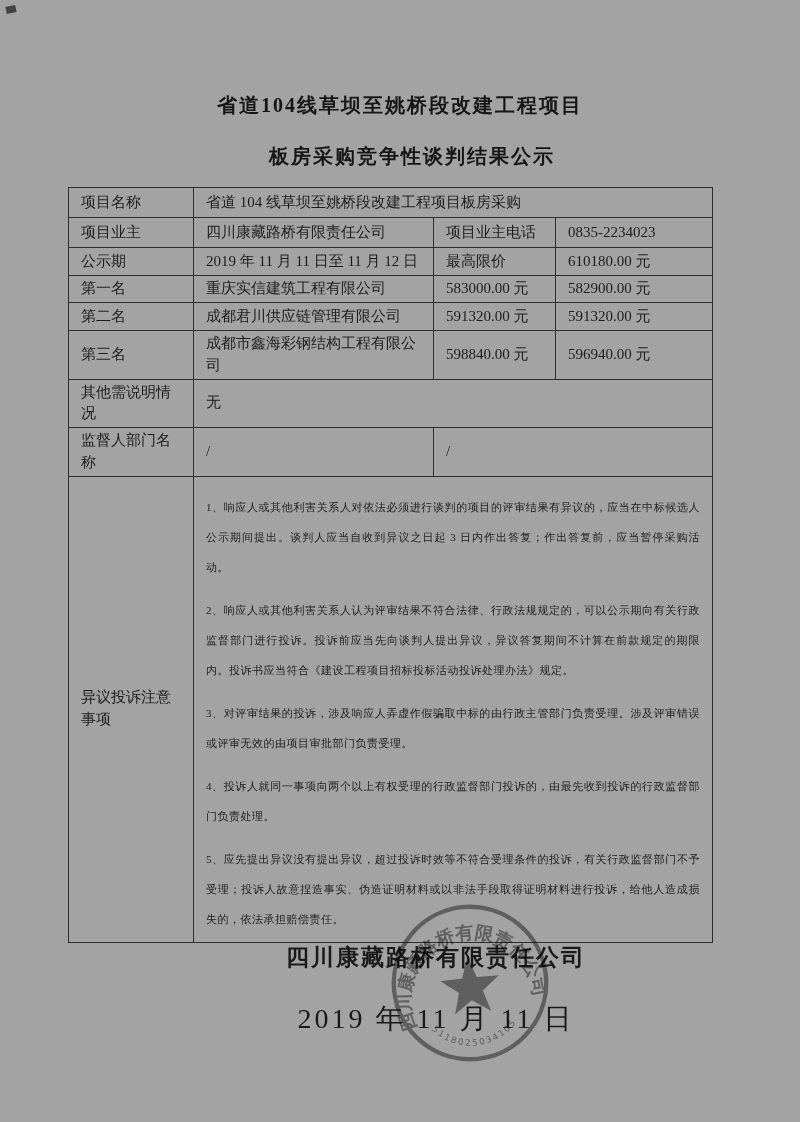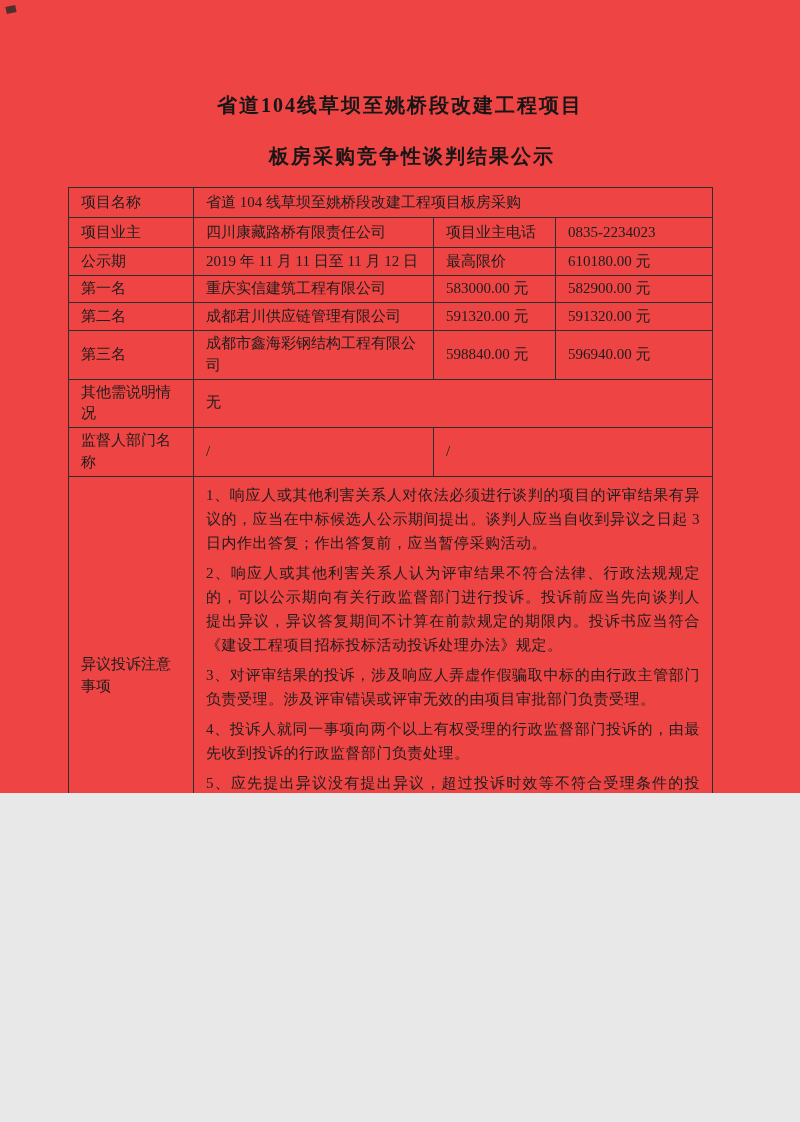--- a/index.html
+++ b/index.html
@@ -1,20 +1,20 @@
 <!DOCTYPE html>
 <html><head>
 <meta charset="utf-8">
 <style>
   * { margin: 0; padding: 0; box-sizing: border-box; }
   html, body { background: #e8e8e8; }
   .page {
     position: relative;
-    width: 800px; height: 793px;
-    background: #ef4444;
+    width: 800px; height: 1122px;
+    background: #a3a3a3;
     font-family: "Liberation Serif", "DejaVu Serif", serif;
     color: #1c1c1c;
     overflow: hidden;
     box-shadow: 0 0 4px rgba(0,0,0,.25);
     text-decoration: underline;
   }
   .scan-mark {
     position: absolute; left: 6px; top: 6px;
     width: 10px; height: 7px; background: #2b2b2b;
     transform: rotate(-12deg); opacity: .8;
@@ -48,23 +48,23 @@
   .r5 td { height: 31px; }
   .r6 td { height: 27px; }
   .r7 td { height: 28px; }
   .r8 td { height: 28px; }
   .r9 td { height: 22px; }
   .r10 td { height: 28px; }
   .r11 td { height: 384px; }
   td.objection-cell { vertical-align: middle; padding: 6px 10px; }
   td.objection-body { vertical-align: top; padding: 8px 10px 6px 12px; }
   td.objection-body p {
-    font-size: 15px; line-height: 24px;
+    font-size: 11px; line-height: 30px;
     text-align: justify;
-    margin: 4px 0 6px 0;
+    margin: 13px 0 6px 0;
     letter-spacing: .5px;
   }
 
   .footer-company {
     position: absolute; left: 72px; top: 942px; width: 728px;
     text-align: center;
     font-size: 23px; font-weight: bold; letter-spacing: 2px; color: #1a1a1a;
   }
   .footer-date {
     position: absolute; left: 72px; top: 1000px; width: 728px;

